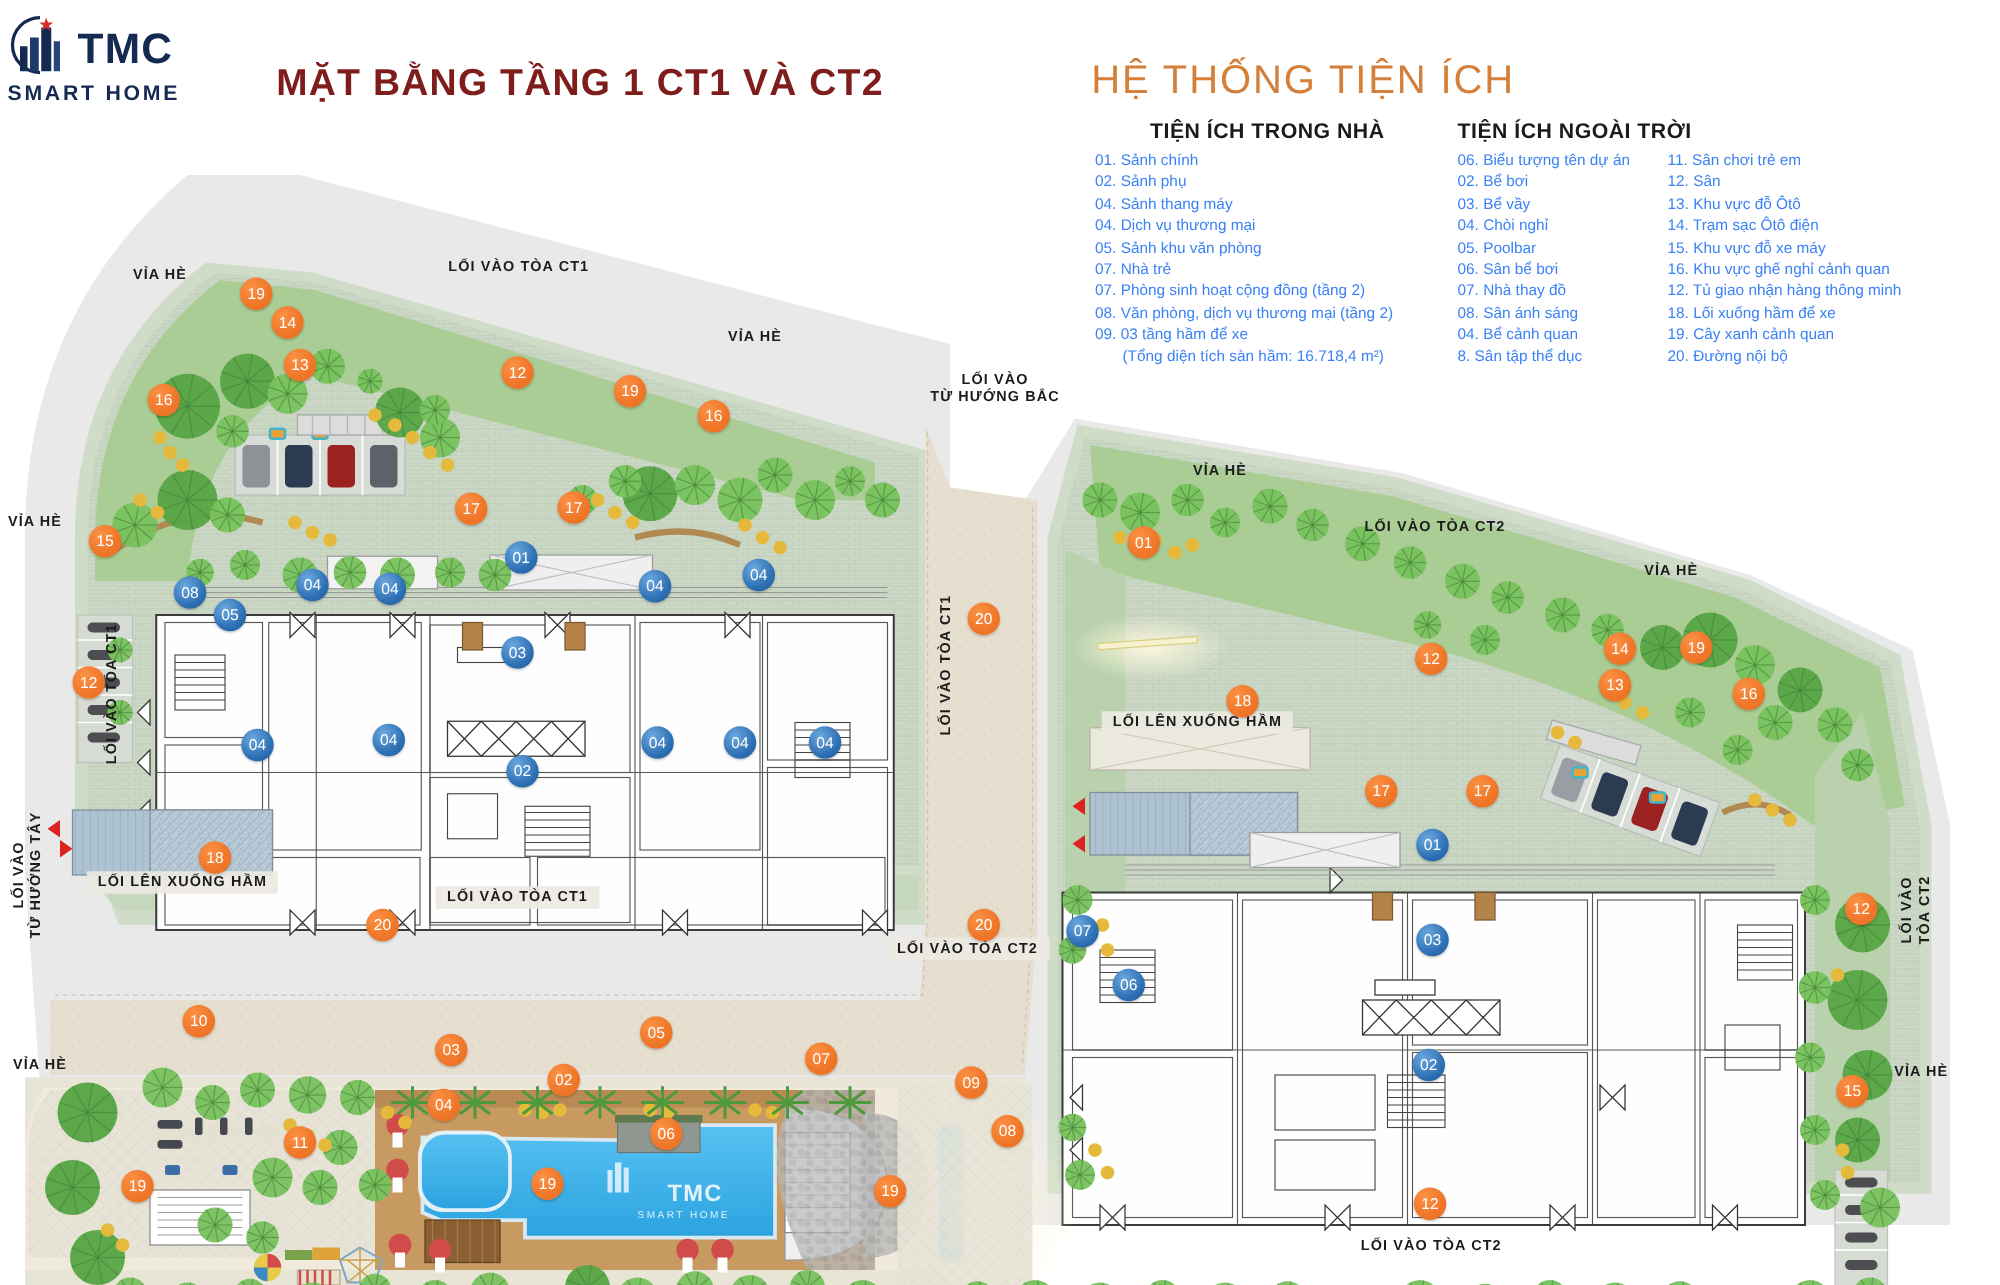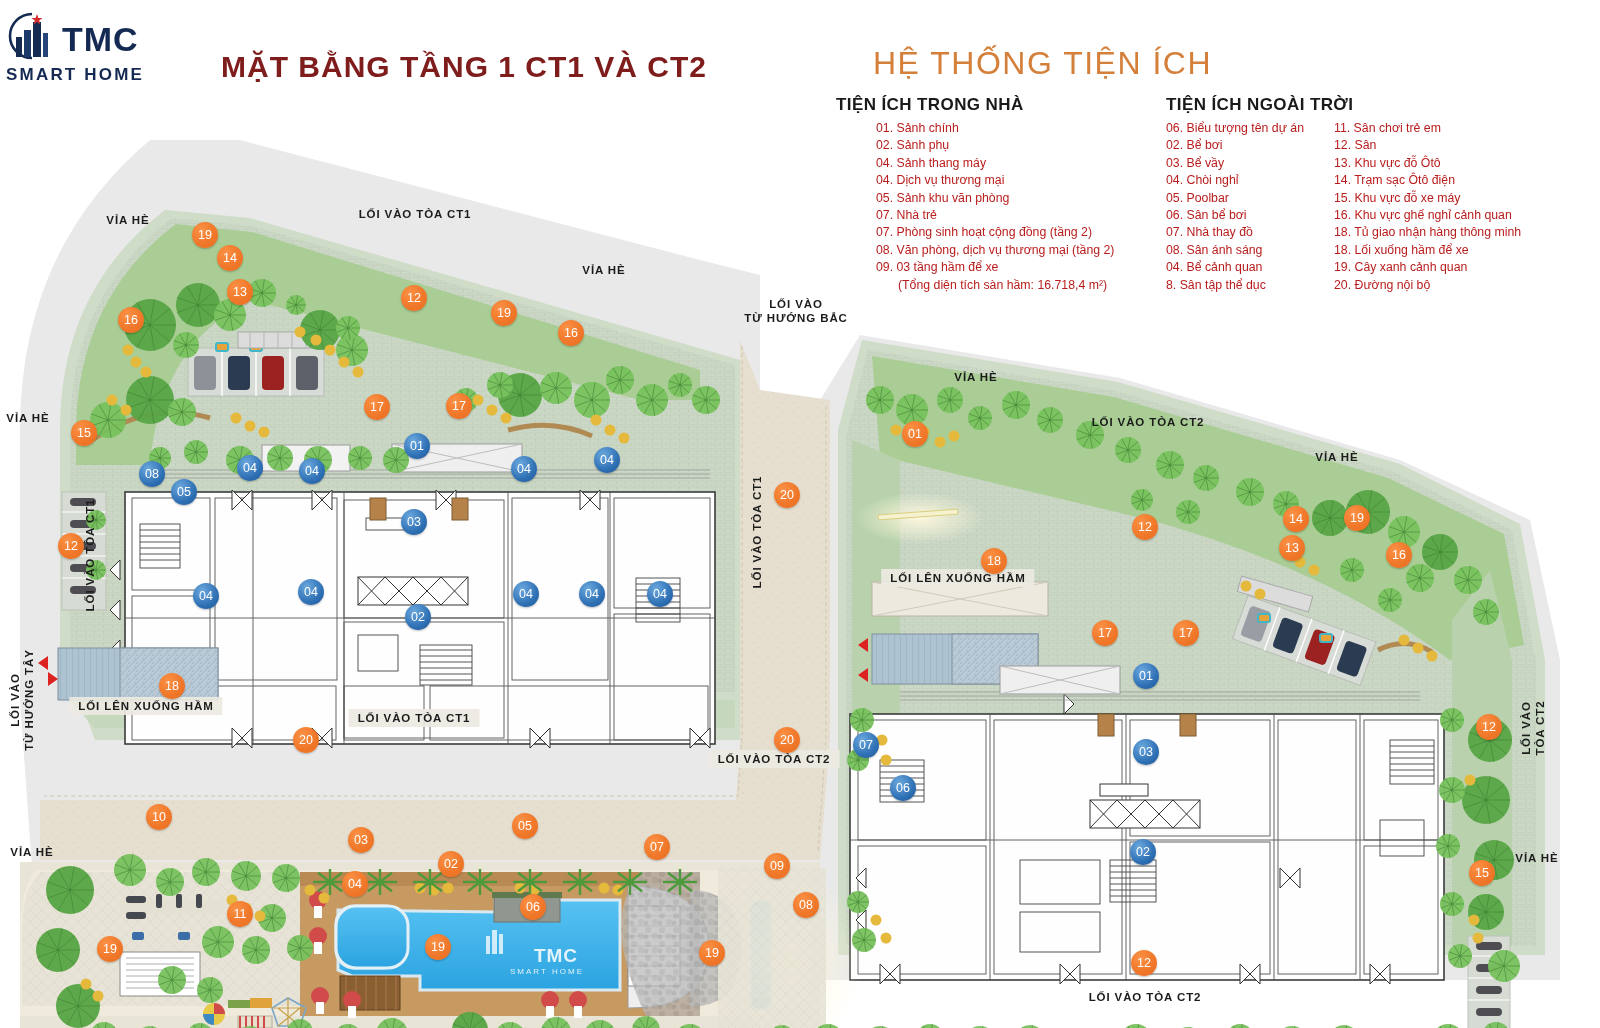--- a/index.html
+++ b/index.html
@@ -26,24 +26,24 @@
     margin-left:33px;
   }
   #amenity-title {
     position:absolute; left:873px; top:45px;
     font-size:32px; letter-spacing:1.5px; font-weight:500;
     color:#d4803a;
   }
   .col-head {
     position:absolute; font-size:17px; font-weight:bold; letter-spacing:.4px; color:#1a1a1a;
   }
-  #indoor-head { left:836px; top:95px; }
+  #indoor-head { left:920px; top:95px; }
   #outdoor-head { left:1166px; top:95px; }
 
-  .amen-list { position:absolute; font-size:12.3px; color:#b91c1c; line-height:17.4px; }
+  .amen-list { position:absolute; font-size:12.3px; color:#3b82f6; line-height:17.4px; }
   #indoor-list  { left:876px;  top:120px; width:280px; }
   #outdoor-list { left:1166px; top:120px; width:165px; }
   #outdoor-list2{ left:1334px; top:120px; width:250px; }
   .amen-list div { white-space:nowrap; }
   .amen-list .sub { padding-left:22px; }
 
   
   #plan { position:absolute; left:0; top:100px; width:1600px; height:928px; }
   #plan svg { position:absolute; left:0; top:0; }
 
@@ -121,21 +121,21 @@
     <div>04. Bể cảnh quan</div>
     <div>8. Sân tập thể dục</div>
   </div>
 <div class="amen-list" id="outdoor-list2">
     <div>11. Sân chơi trẻ em</div>
     <div>12. Sân</div>
     <div>13. Khu vực đỗ Ôtô</div>
     <div>14. Trạm sạc Ôtô điện</div>
     <div>15. Khu vực đỗ xe máy</div>
     <div>16. Khu vực ghế nghỉ cảnh quan</div>
-    <div>18. Tủ giao nhận hàng thông minh</div>
+    <div>12. Tủ giao nhận hàng thông minh</div>
     <div>18. Lối xuống hầm để xe</div>
     <div>19. Cây xanh cảnh quan</div>
     <div>20. Đường nội bộ</div>
   </div>
 
 <div id="plan">
 <svg width="1600" height="928" viewBox="0 0 1600 928">
   <defs>
     <pattern id="pav" width="9" height="6" patternUnits="userSpaceOnUse">
       <rect width="9" height="6" fill="#ccd8c6"></rect>

